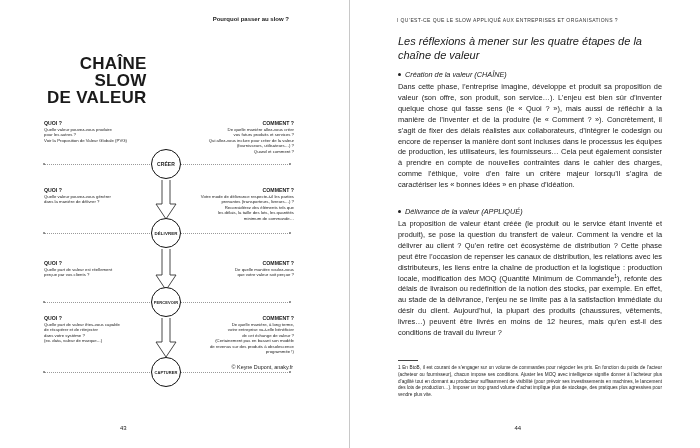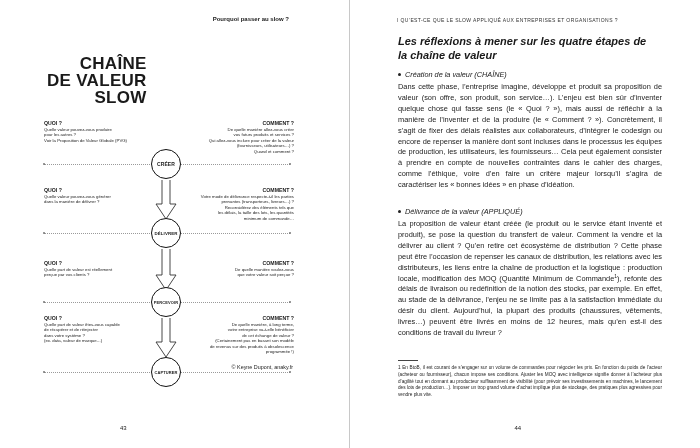--- a/index.html
+++ b/index.html
@@ -30,38 +30,38 @@
             display:flex; align-items:center; justify-content:center; font-weight:bold; color:#222; }
   .circle span { font-size:5px; letter-spacing:0.1px; }
   .circle.small span { font-size:4px; }
 
   .arrow { position:absolute; left:111px; width:22px; }
 
   .credit { position:absolute; right:56px; top:364px; font-size:5.4px; }
   .pagenum { position:absolute; top:425px; font-size:6px; }
 
   .running-head-right { position:absolute; left:47px; top:17px; font-size:5px; letter-spacing:0.4px; color:#333; }
-  .section-title { position:absolute; left:48px; top:34px; width:260px; font-size:11px; font-weight:bold; font-style:italic; line-height:14px; }
+  .section-title { position:absolute; left:48px; top:34px; width:260px; font-size:11px; font-weight:normal; font-style:italic; line-height:14px; }
   .sub { position:absolute; left:48px; font-size:7.3px; font-style:italic; }
   .sub .bullet { display:inline-block; width:3px; height:3px; background:#222; border-radius:50%; margin-right:4px; vertical-align:1px; }
   .para { position:absolute; left:48px; width:264px; font-size:7.4px; line-height:10.9px; text-align:justify; hyphens:auto; }
   .fn-rule { position:absolute; left:48px; top:360px; width:20px; border-top:1px solid #444; }
   .footnote { position:absolute; left:48px; top:365px; width:264px; font-size:4.7px; line-height:6.8px; text-align:justify; color:#222; }
   sup { font-size:5px; line-height:0; }
 </style>
 </head>
 <body>
 
 <div id="left-page" class="page sans">
   <div class="running-head-left">Pourquoi passer au slow ?</div>
 
   <div class="book-title">
     <div>CHAÎNE</div>
+    <div>SLOW</div>
     <div>DE VALEUR</div>
-    <div>SLOW</div>
   </div>
 
   <div class="diagram">
 
     <div class="q-block q-left" style="top:0;">
       <div class="q-title">QUOI ?</div>
       <div>Quelle valeur pouvez-vous produire</div>
       <div>pour les autres ?</div>
       <div>Voir la Proposition de Valeur Globale (PVG)</div>
     </div>

